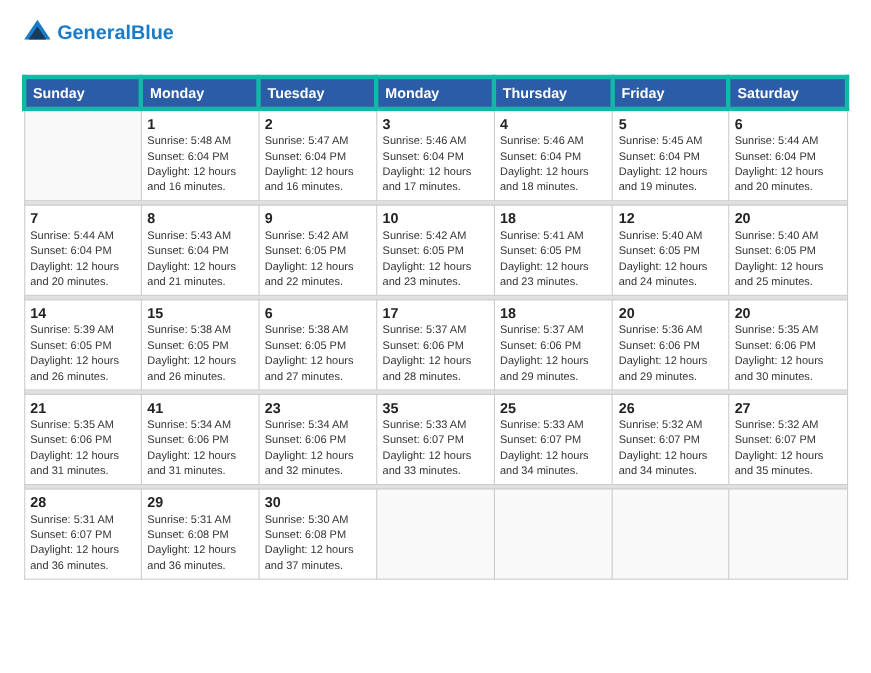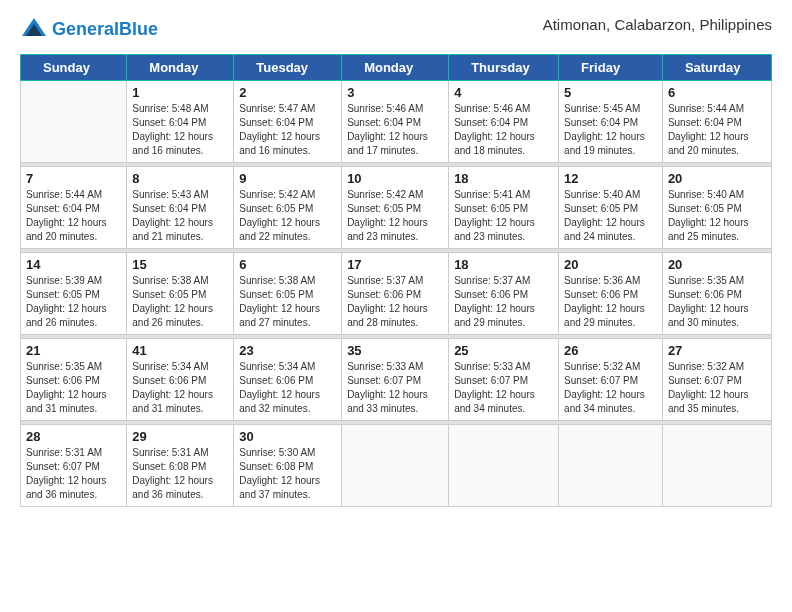--- a/index.html
+++ b/index.html
@@ -10,23 +10,22 @@
       height: 612px;
       overflow: hidden;
     }
     .page {
       width: 792px;
       min-height: 612px;
       padding: 16px 20px 10px 20px;
     }
     .header {
       display: flex;
-      justify-content: space-between;
       align-items: flex-start;
-      margin-bottom: 10px;
+      margin-bottom: 24px;
     }
     .logo {
       display: flex;
       align-items: center;
     }
     .logo-text {
       font-size: 18px;
       font-weight: bold;
       color: #1a3a5c;
       line-height: 1.1;
@@ -53,24 +52,24 @@
     }
     .calendar {
       width: 100%;
       border-collapse: collapse;
       font-size: 11px;
     }
     .calendar thead tr th {
       background: #2a5ca8;
       color: #fff;
       text-align: left;
-      padding: 5px 22px;
+      padding: 5px 6px;
       font-size: 13px;
       font-weight: bold;
-      border: 1px solid #14b8a6;
+      border: 4px solid #14b8a6;
     }
     .calendar tbody tr td {
       border: 1px solid #ccc;
       vertical-align: top;
       padding: 4px 5px;
       width: 113px;
       height: 80px;
       color: #333;
     }
     .day-num {
@@ -97,21 +96,20 @@
     <div class="logo">
       <svg class="logo-icon" viewBox="0 0 28 28">
         <polygon points="14,2 26,20 2,20" fill="#1a7cc7"></polygon>
         <polygon points="14,8 22,20 6,20" fill="#1a3a5c"></polygon>
       </svg>
       <div class="logo-text">
         <div><span>General</span><span style="color:#1a7cc7">Blue</span></div>
       </div>
     </div>
     <div class="title-block">
-      <div class="subtitle">Atimonan, Calabarzon, Philippines</div>
     </div>
   </div>
 
   <table class="calendar">
     <thead>
       <tr>
         <th>Sunday</th>
         <th>Monday</th>
         <th>Tuesday</th>
         <th>Monday</th>

